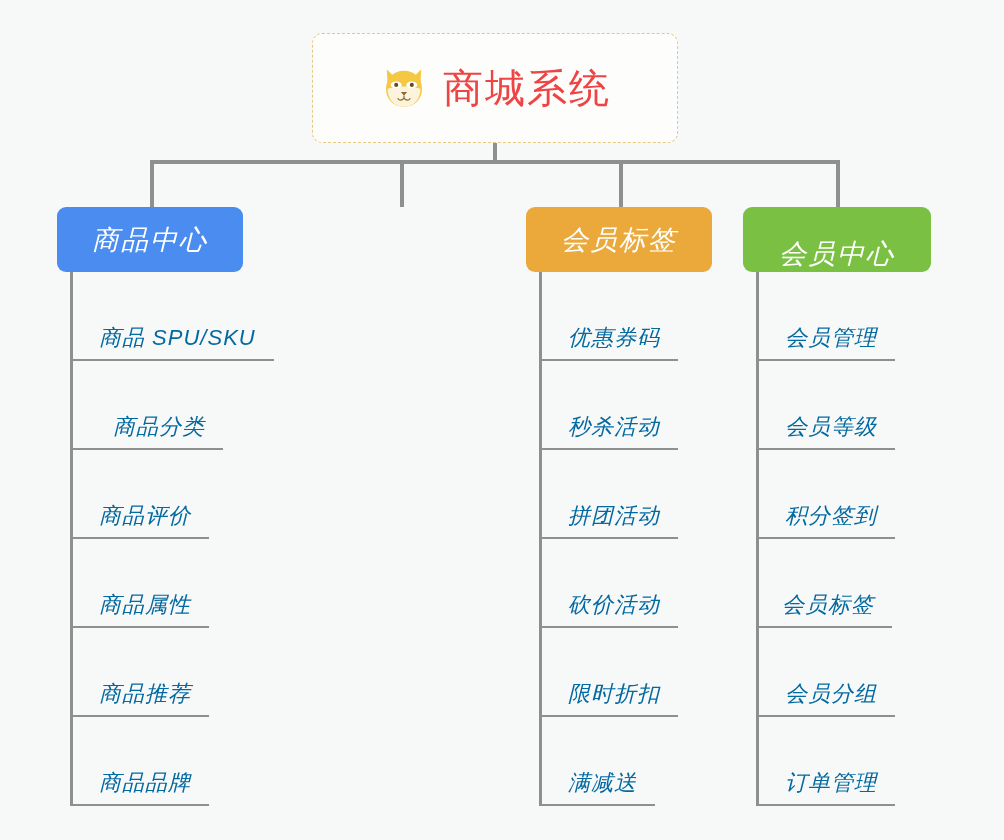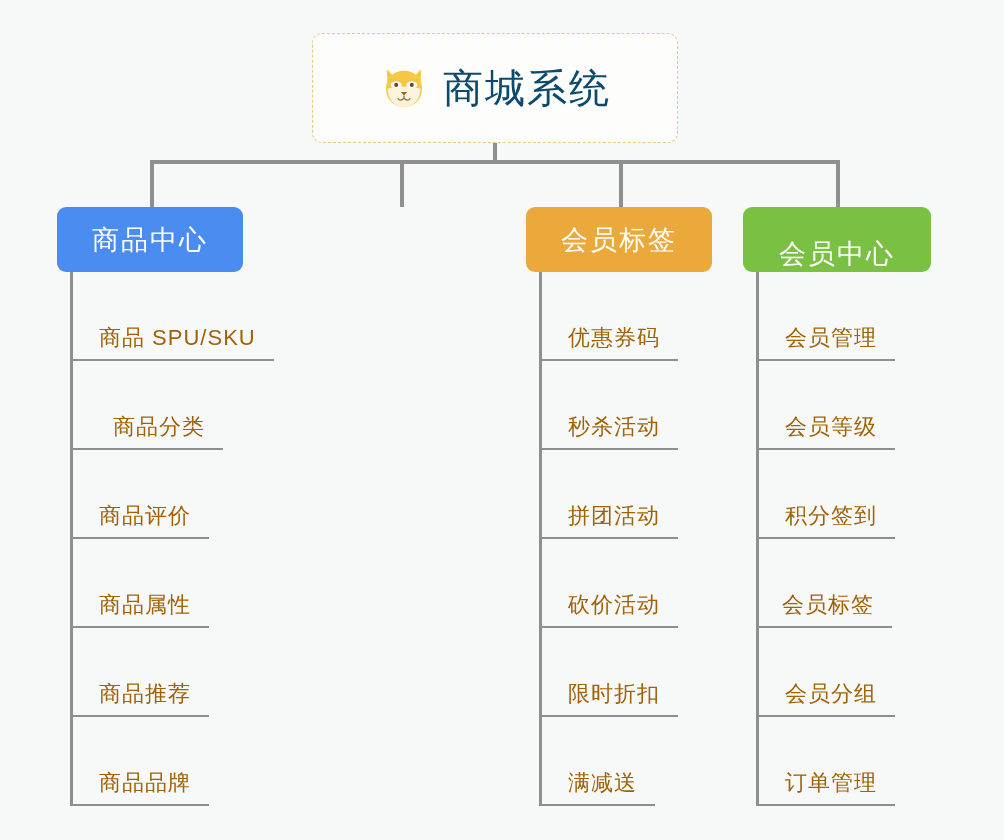--- a/index.html
+++ b/index.html
@@ -77,20 +77,21 @@
   }
   .conn-drop.d1 { left: 150px; }
   .conn-drop.d2 { left: 400px; }
   .conn-drop.d3 { left: 619px; }
   .conn-drop.d4 { left: 836px; }
 
   
   .column {
     position: absolute;
     top: 207px;
+    font-style: italic;
   }
   .col-1 { left: 57px;  }
   .col-2 { left: 307px; }
   .col-3 { left: 526px; }
   .col-4 { left: 743px; }
 
   .cat-box {
     height: 65px;
     border-radius: 9px;
     display: flex;
@@ -117,21 +118,21 @@
   .leaf {
     position: relative;
     height: 89px;
     box-sizing: border-box;
     display: flex;
     align-items: flex-end;
   }
   .leaf-label {
     display: inline-block;
     font-size: 22px;
-    color: #a16207;
+    color: #0369a1;
     letter-spacing: 1px;
     line-height: 1;
     padding: 0 18px 10px 26px;
     border-bottom: 2px solid #8f8f8f;
     white-space: nowrap;
   }
 </style>
 </head>
 <body style="background: rgb(247, 248, 248);">
 
@@ -145,21 +146,21 @@
       <path d="M11 33 C11 33 18 30 32 30 C46 30 53 33 53 33 C53 47 44 56 32 56 C20 56 11 47 11 33 Z" fill="#fcf3dd"></path>
       <ellipse cx="22" cy="28" rx="7" ry="4.2" fill="#ffffff"></ellipse>
       <ellipse cx="42" cy="28" rx="7" ry="4.2" fill="#ffffff"></ellipse>
       <ellipse cx="22" cy="28" rx="2.6" ry="2.6" fill="#6b4a20"></ellipse>
       <ellipse cx="42" cy="28" rx="2.6" ry="2.6" fill="#6b4a20"></ellipse>
       <path d="M28 37 L36 37 L32 42 Z" fill="#8a6a35"></path>
       <path d="M32 42 L32 45" stroke="#8a6a35" stroke-width="1.6" fill="none"></path>
       <path d="M32 45 C29 49 25 48 24 45" stroke="#8a6a35" stroke-width="1.6" fill="none"></path>
       <path d="M32 45 C35 49 39 48 40 45" stroke="#8a6a35" stroke-width="1.6" fill="none"></path>
     </svg>
-    <span class="root-title" style="color: #0c4a6e;">商城系统</span>
+    <span class="root-title" style="color: #ef4444;">商城系统</span>
   </div>
 
   <div class="conn conn-stem" style="background: rgb(143, 143, 143);"></div>
   <div class="conn conn-bus" style="background: rgb(143, 143, 143);"></div>
   <div class="conn conn-drop d1" style="background: rgb(143, 143, 143);"></div>
   <div class="conn conn-drop d2" style="background: rgb(143, 143, 143);"></div>
   <div class="conn conn-drop d3" style="background: rgb(143, 143, 143);"></div>
   <div class="conn conn-drop d4" style="background: rgb(143, 143, 143);"></div>
 
   <div class="column col-1">

